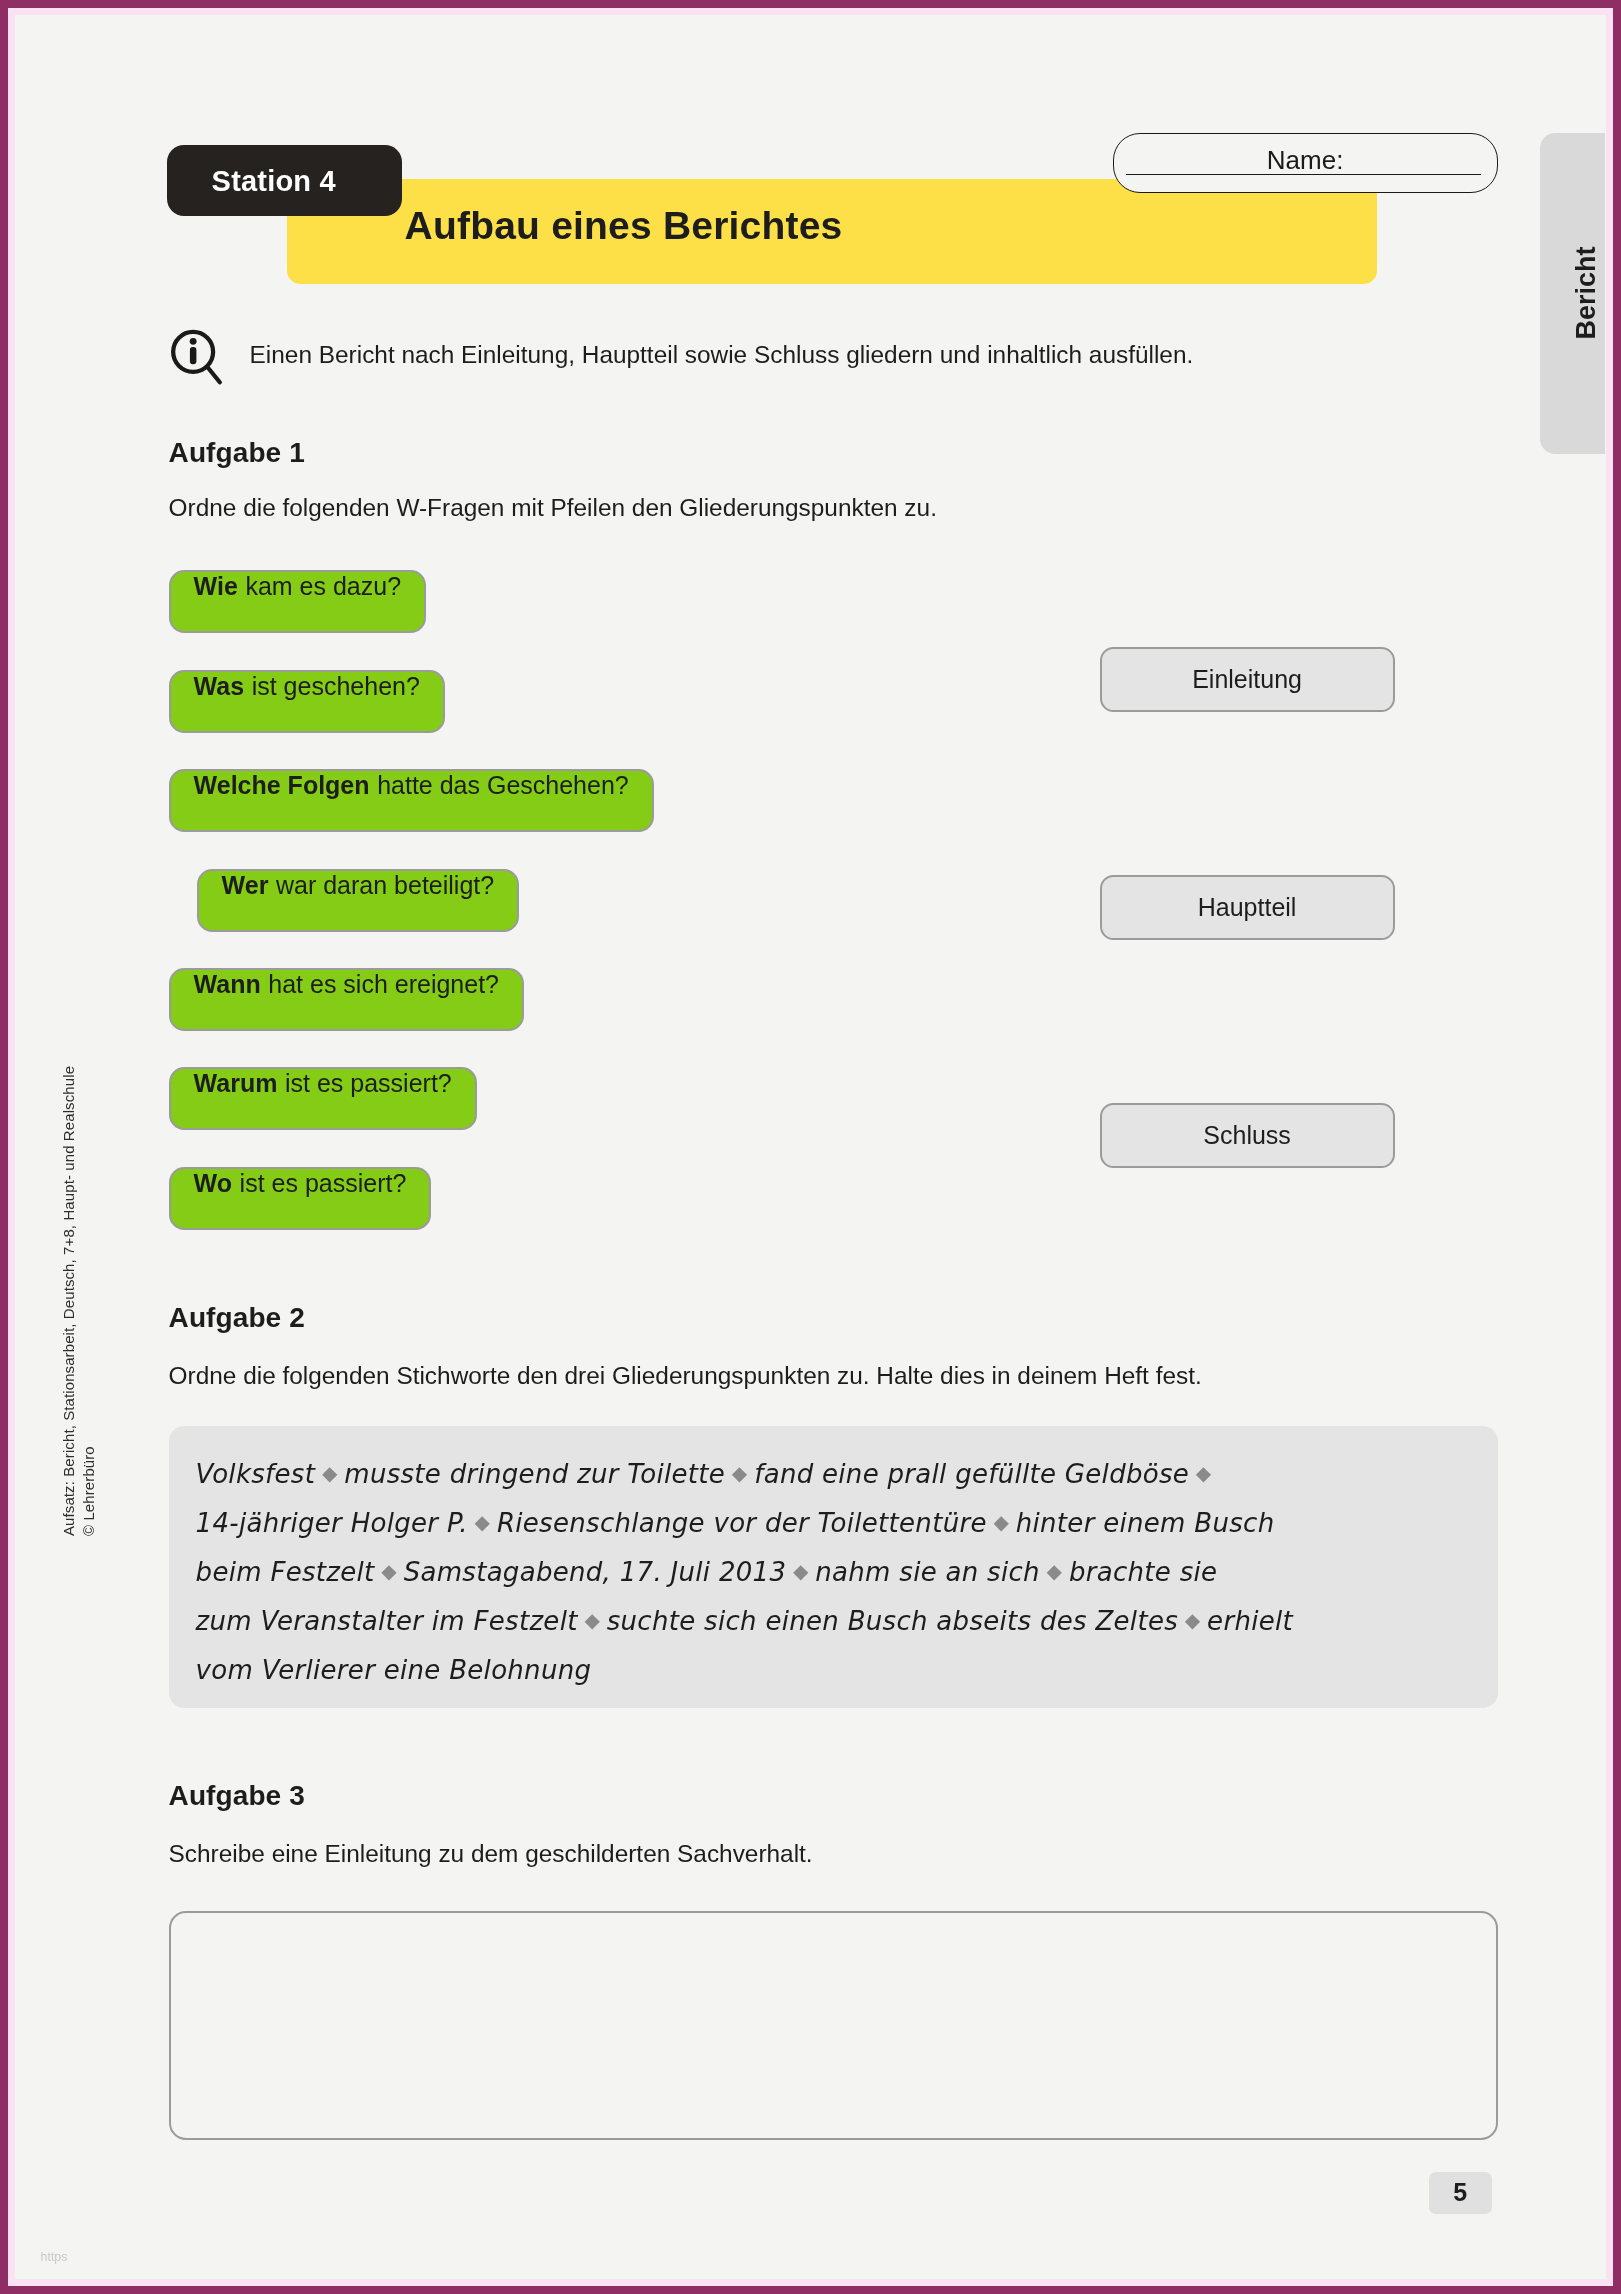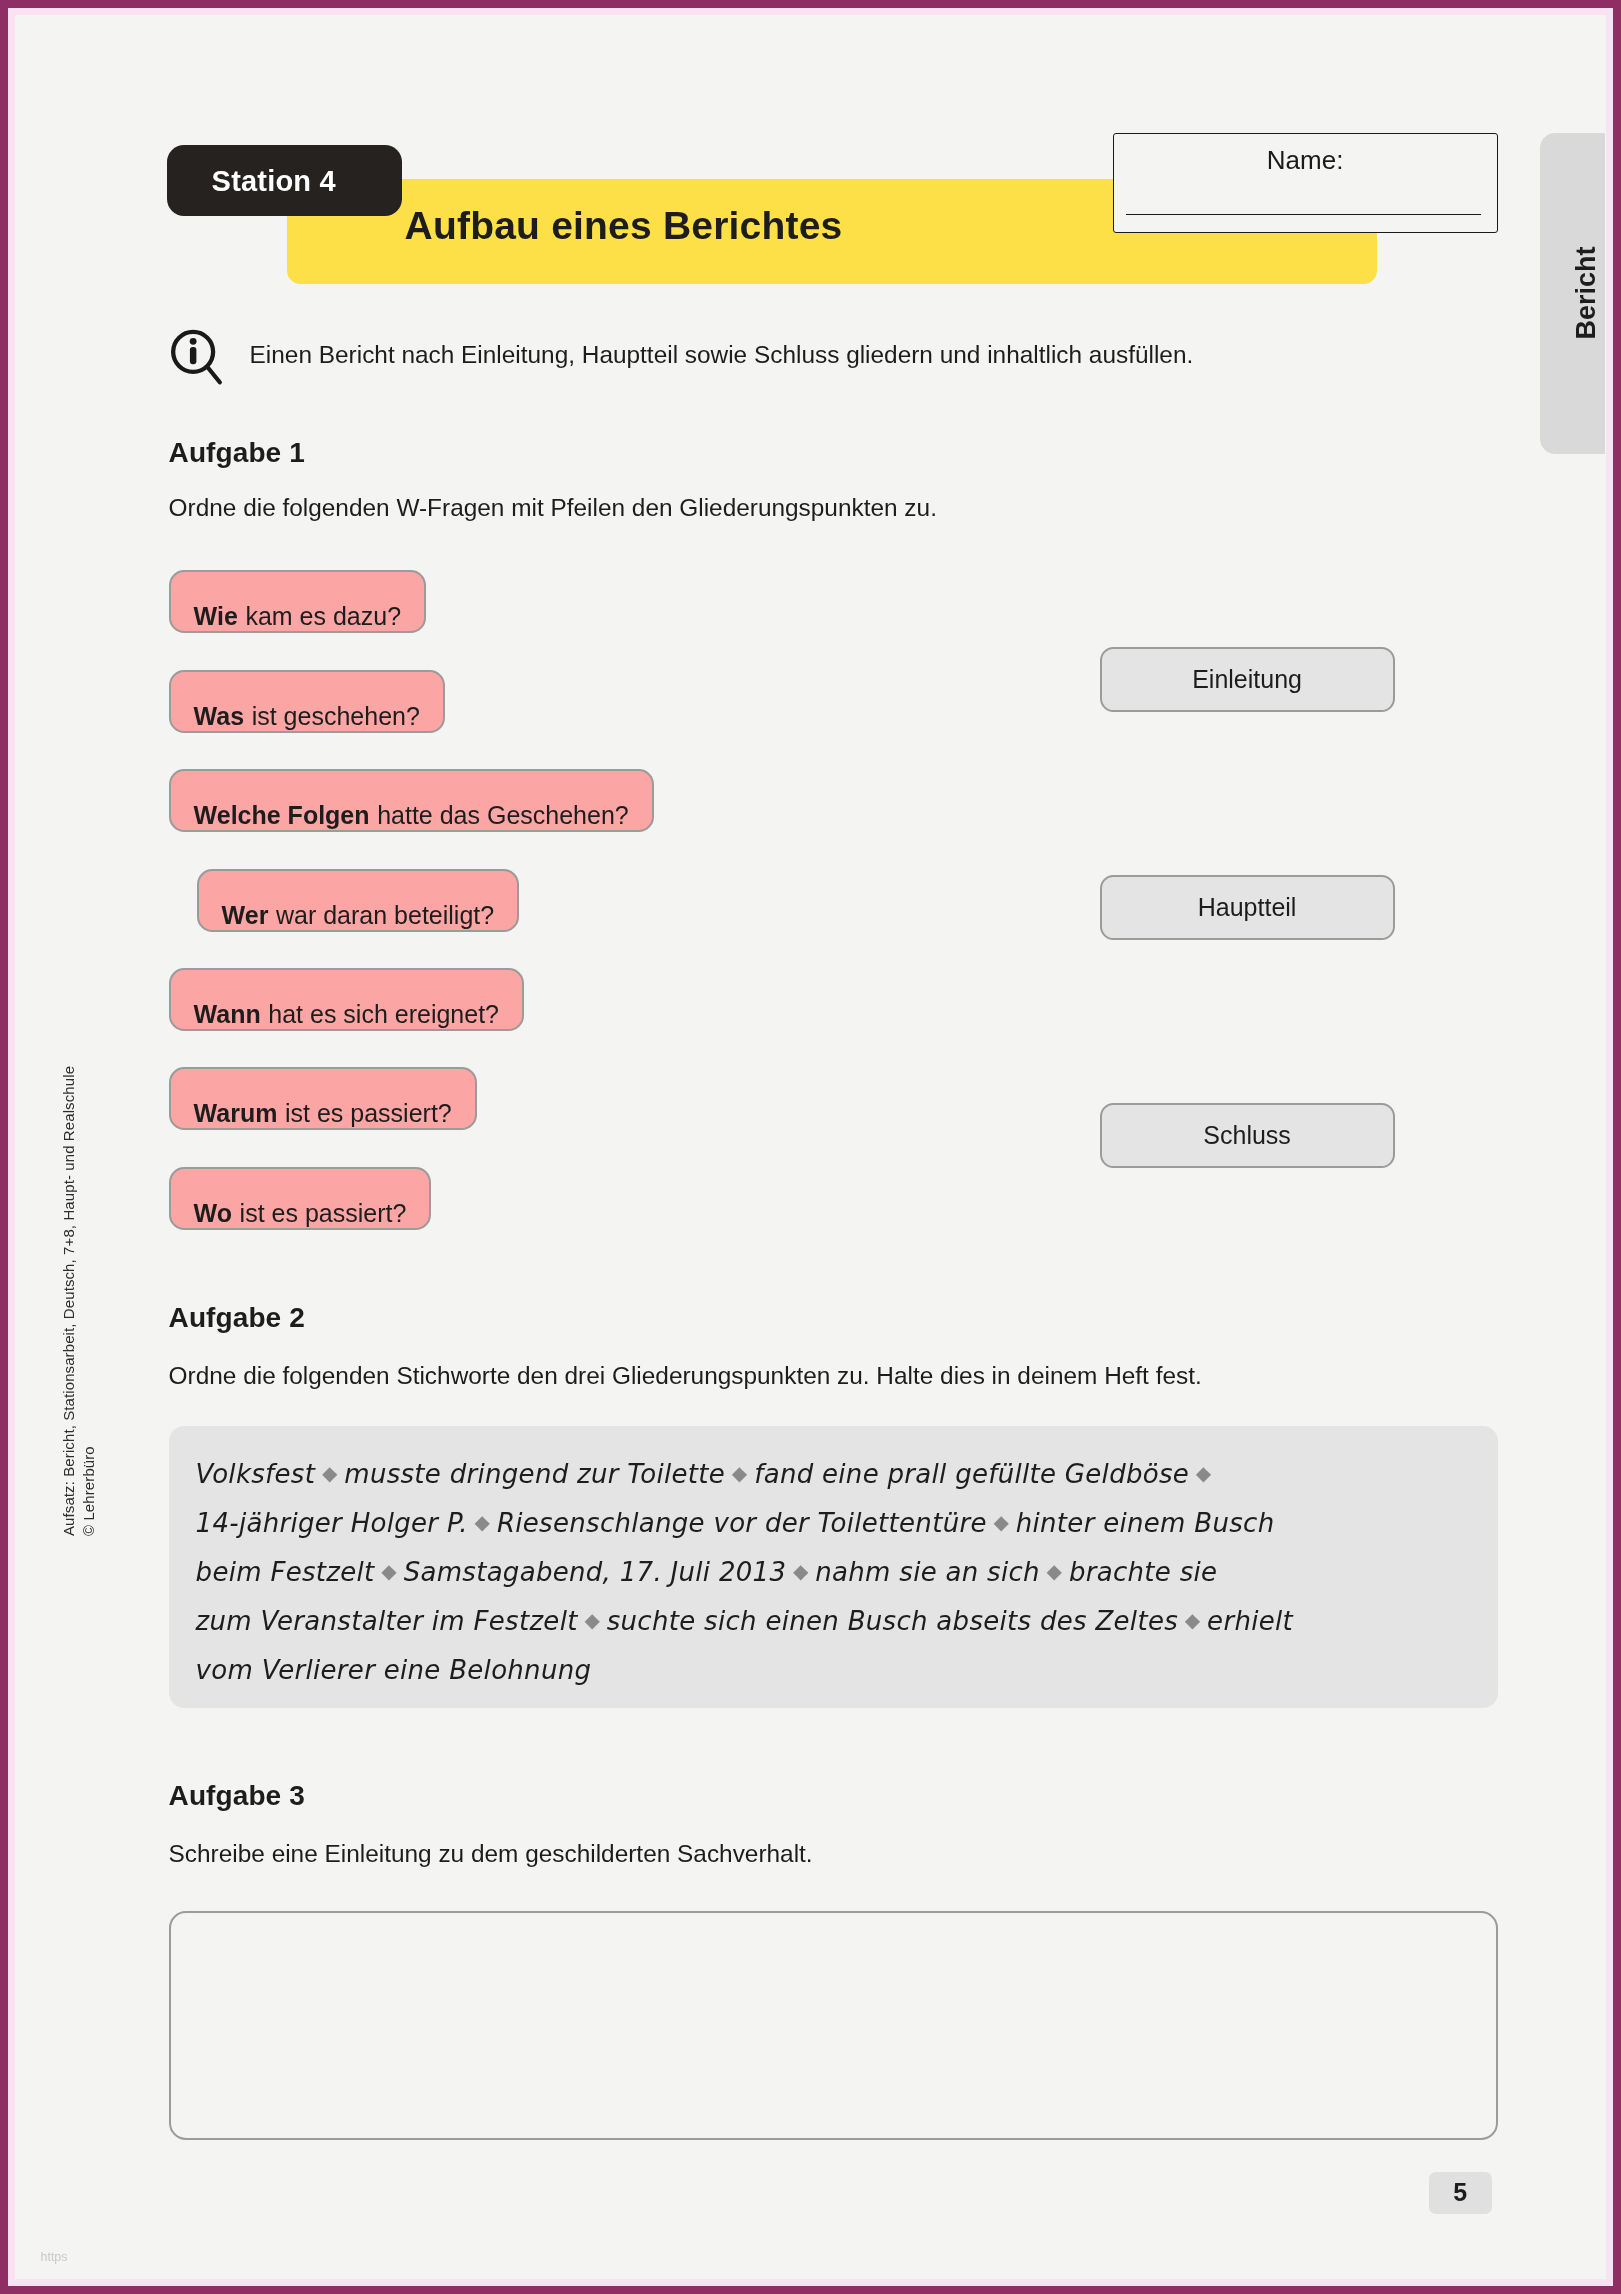--- a/index.html
+++ b/index.html
@@ -109,23 +109,23 @@
     font-size: 29px;
     font-weight: bold;
     letter-spacing: 0.2px;
   }
 
   .name-box {
     position: absolute;
     left: 1097px;
     top: 117px;
     width: 385px;
-    height: 100px;
+    height: 60px;
     border: 1.9px solid #1a1a1a;
-    border-radius: 3px;
+    border-radius: 27px;
     background: #f4f4f3;
     z-index: 5;
     box-sizing: border-box;
   }
   .name-box .lbl {
     position: absolute;
     width: 100%;
     text-align: center;
     top: 11.5px;
     font-size: 26px;
@@ -194,26 +194,26 @@
   }
   .p-task {
     position: absolute;
     font-size: 24.4px;
     color: #1d1d1d;
   }
 
   
   .qbox {
     position: absolute;
-    background: #fca5a5;
+    background: #84cc16;
     border: 2.2px solid #9b9b9b;
     border-radius: 15.3px;
     box-sizing: border-box;
     display: flex;
-    align-items: flex-end;
+    align-items: flex-start;
     padding: 0 23px;
     font-size: 25px;
     color: #1d1d1d;
     white-space: nowrap;
     height: 63px;
   }
   .qbox b { font-weight: bold; margin-right: 7.6px; }
 
   
   .cbox {

